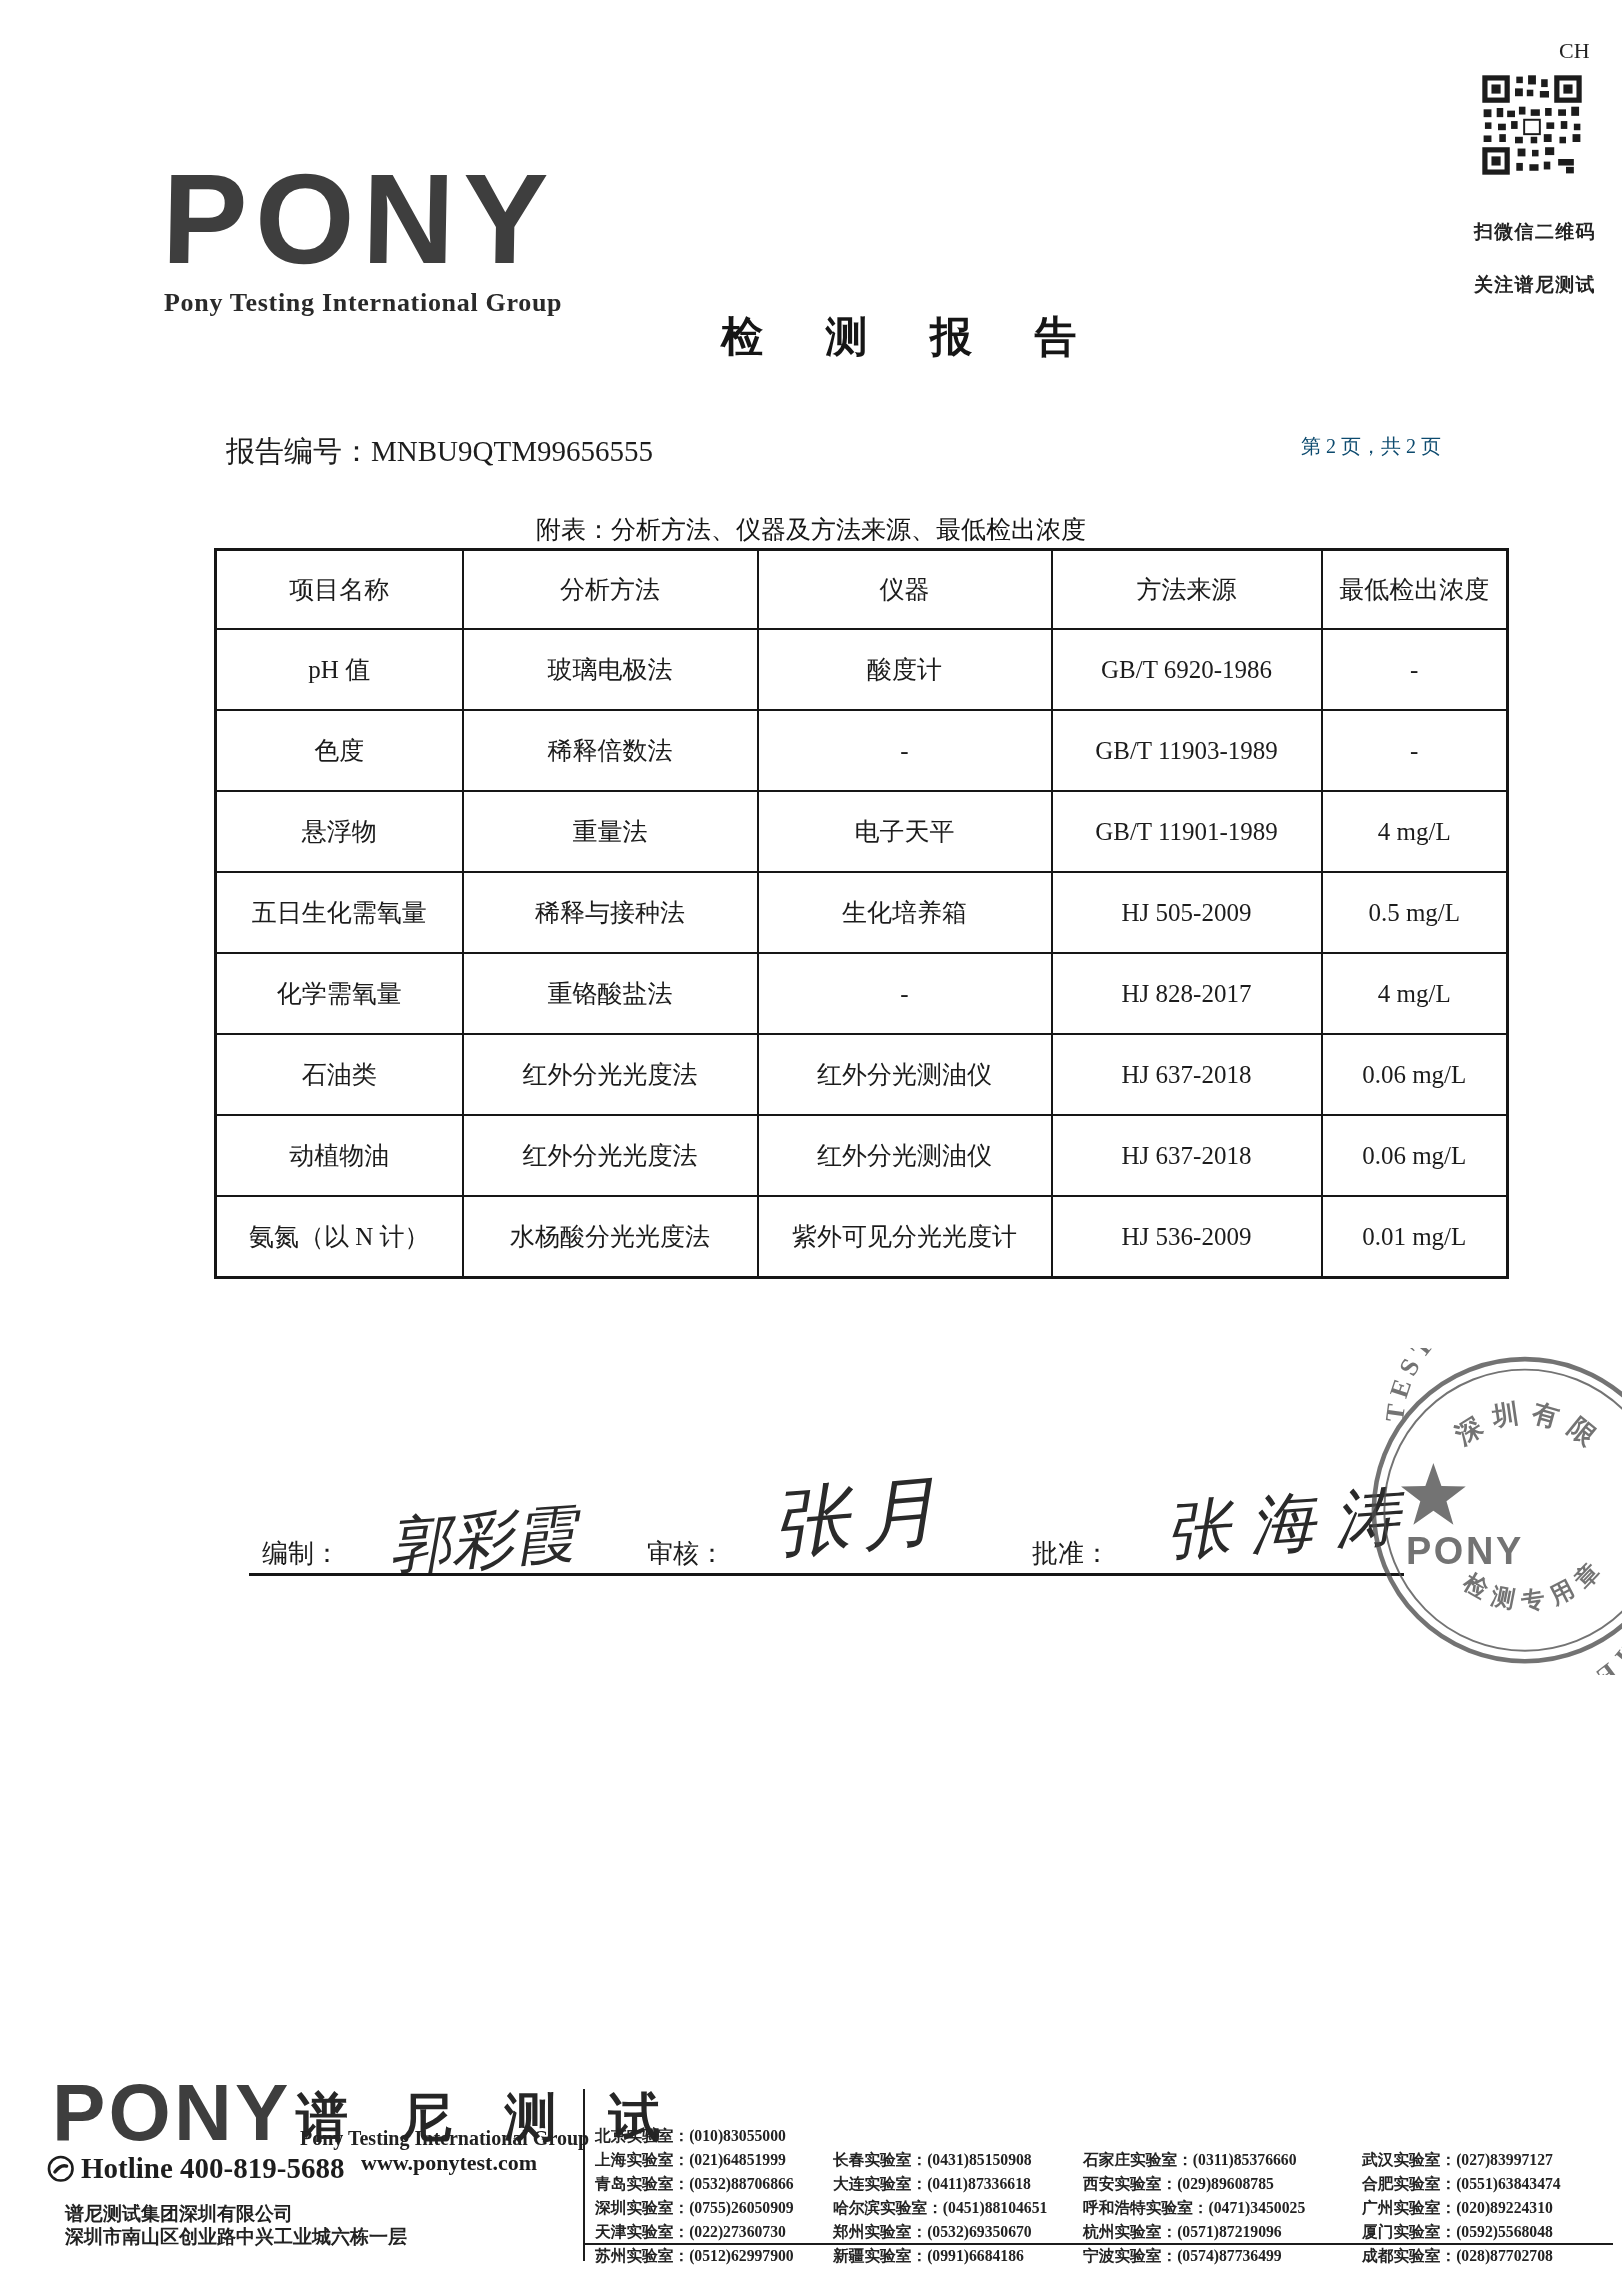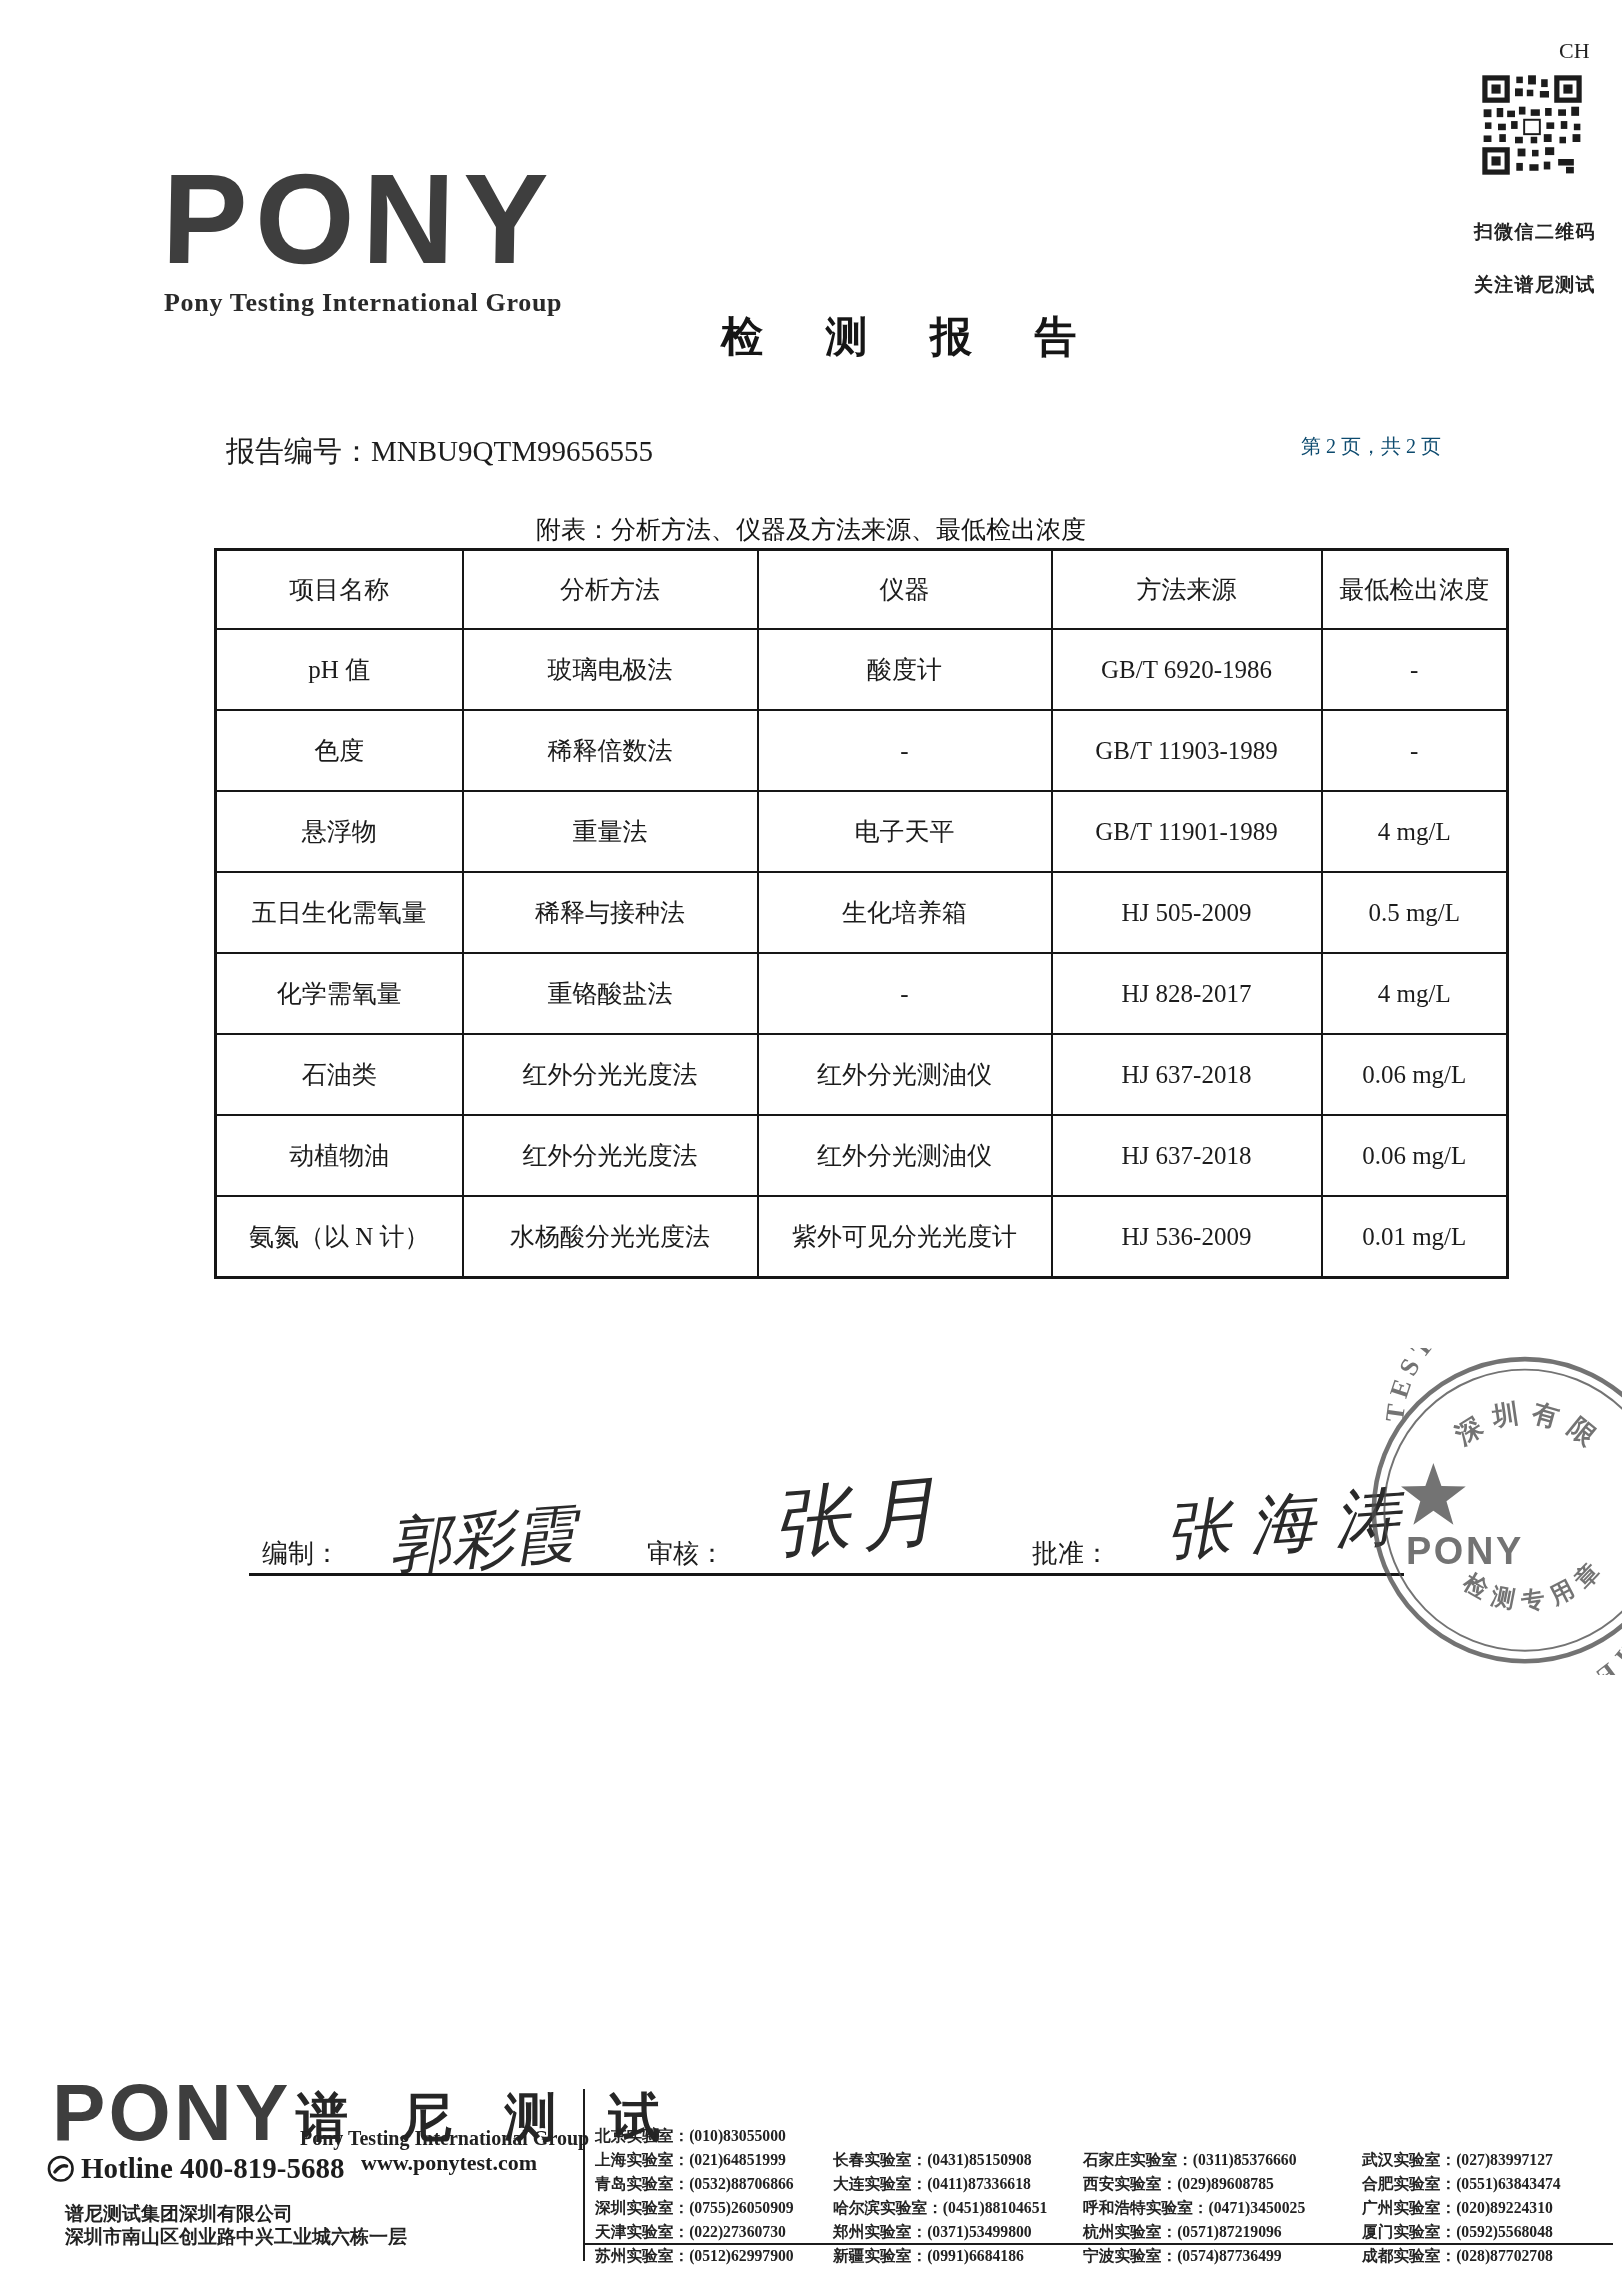--- a/index.html
+++ b/index.html
@@ -282,21 +282,21 @@
   <div>上海实验室：(021)64851999</div>
   <div>青岛实验室：(0532)88706866</div>
   <div>深圳实验室：(0755)26050909</div>
   <div>天津实验室：(022)27360730</div>
   <div>苏州实验室：(0512)62997900</div>
 </div>
 <div class="abs labs" style="left:833px;top:2120px;">
   <div>长春实验室：(0431)85150908</div>
   <div>大连实验室：(0411)87336618</div>
   <div>哈尔滨实验室：(0451)88104651</div>
-  <div>郑州实验室：(0371)53499800</div>
+  <div>郑州实验室：(0532)69350670</div>
   <div>新疆实验室：(0991)6684186</div>
 </div>
 <div class="abs labs" style="left:1083px;top:2120px;">
   <div>石家庄实验室：(0311)85376660</div>
   <div>西安实验室：(029)89608785</div>
   <div>呼和浩特实验室：(0471)3450025</div>
   <div>杭州实验室：(0571)87219096</div>
   <div>宁波实验室：(0574)87736499</div>
 </div>
 <div class="abs labs" style="left:1362px;top:2120px;">

